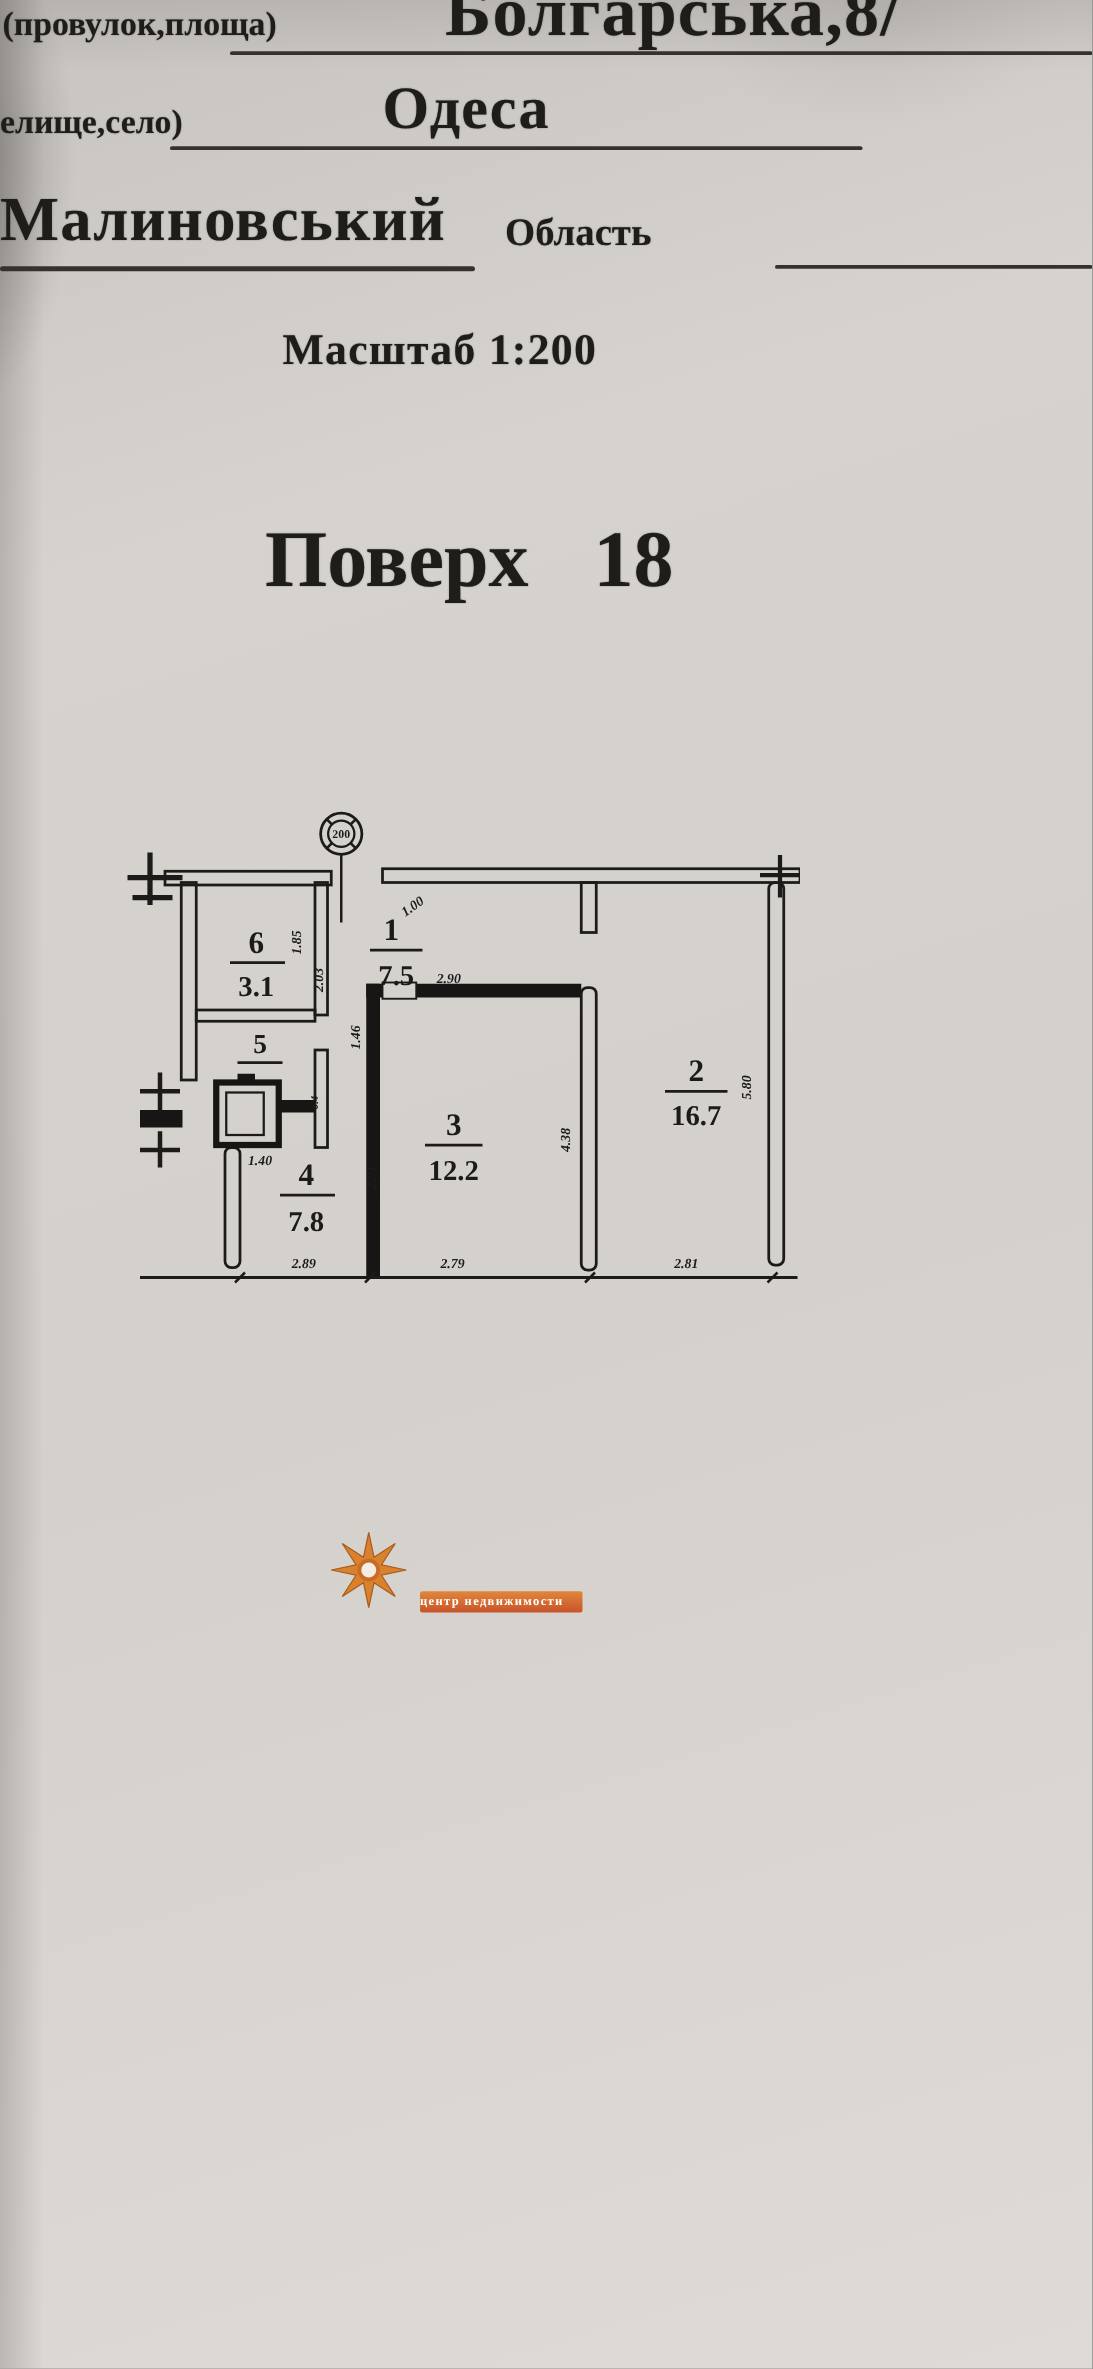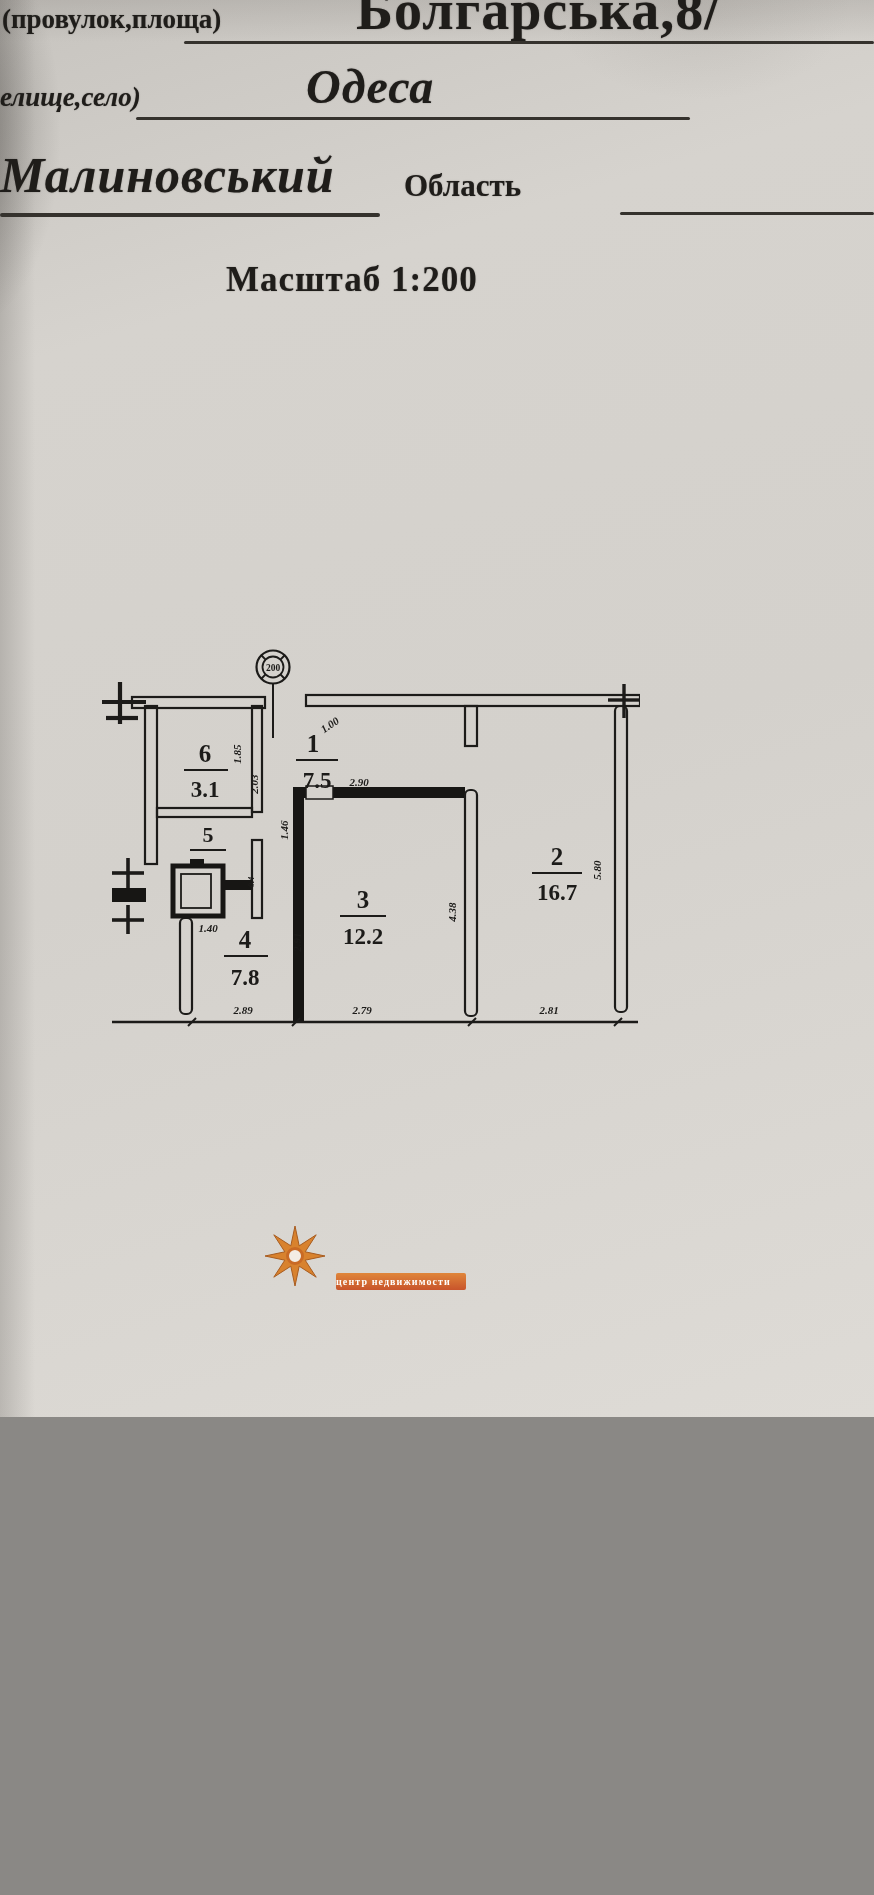--- a/index.html
+++ b/index.html
@@ -1,35 +1,35 @@
 <!DOCTYPE html>
 <html><head>
 <meta charset="utf-8">
 <style>
   html,body{margin:0;padding:0;background:#8a8885;}
   .page{
-    position:relative;width:874px;height:1417px;overflow:hidden;
+    position:relative;width:874px;height:1895px;overflow:hidden;
     background:linear-gradient(163deg,#c7c4bf 0%,#d6d3ce 22%,#d4d1cc 55%,#dedbd6 100%);
     font-family:"Liberation Serif",serif;color:#1f1d1a;
   }
   .page::before{
     content:"";position:absolute;inset:0;pointer-events:none;
     background:
       radial-gradient(130px 280px at -30px 130px, rgba(55,52,48,.38), transparent 70%),
       linear-gradient(90deg, rgba(70,66,62,.22), transparent 4%),
       linear-gradient(180deg, rgba(95,90,85,.16), transparent 3%),
       radial-gradient(200px 120px at 700px 10px, rgba(120,115,110,.14), transparent 75%);
   }
   .abs{position:absolute;}
   .doc{white-space:nowrap;line-height:1;text-shadow:0 0 1.2px rgba(45,42,38,.55);}
   .rule{position:absolute;height:3px;background:#35322d;border-radius:2px;}
   
   .lab{font-size:27px;font-weight:700;}
   .val-xl{font-size:56px;font-weight:700;letter-spacing:1px;}
-  .val-lg{font-size:48px;font-weight:700;letter-spacing:1px;font-style:italic;}
+  .val-lg{font-size:48px;font-weight:700;letter-spacing:1px;}
   .lab-md{font-size:31px;font-weight:600;}
   .scale{font-size:35px;font-weight:600;letter-spacing:1px;}
   .floor{font-size:64px;font-weight:700;display:inline-flex;gap:52px;}
   
   svg text{font-family:"Liberation Serif",serif;fill:#1c1b19;}
   .wall{fill:none;stroke:#1c1b19;stroke-width:2.2;}
   .wall-thin{fill:none;stroke:#1c1b19;stroke-width:1.8;}
   .wall-thick{fill:#171614;stroke:none;}
   .ln{stroke:#1c1b19;stroke-width:2.2;fill:none;}
   .cross{stroke:#1c1b19;stroke-width:4.2;fill:none;}
@@ -52,32 +52,36 @@
 </style>
 </head>
 <body>
 
 <div class="page">
 
   <div class="abs doc lab" style="left:2px;top:6px;">(провулок,площа)</div>
   <div class="abs doc val-xl" style="left:356px;top:-18px;">Болгарська,8/</div>
   <div class="rule" style="left:184px;top:41px;width:690px;"></div>
 
-  <div class="abs doc lab" style="left:0px;top:84px;font-style:italic;">елище,село)</div>
+  <div class="abs doc lab" style="left:0px;top:84px;">елище,село)</div>
   <div class="abs doc val-lg" style="left:306px;top:63px;">Одеса</div>
   <div class="rule" style="left:136px;top:117px;width:554px;"></div>
 
   <div class="abs doc val-lg" style="left:0px;top:150px;font-size:50px;">Малиновський</div>
   <div class="rule" style="left:0px;top:213px;width:380px;height:4px;"></div>
 
   <div class="abs doc lab-md" style="left:404px;top:170px;font-family:Liberation Serif, serif;">Область</div>
   <div class="rule" style="left:620px;top:212px;width:254px;"></div>
 
   <div class="abs doc scale" style="left:226px;top:262px;text-align:right;">Масштаб 1:200</div>
 
+  <div class="abs doc floor" style="left:212px;top:416px;">
+    <span>Поверх</span>
+    <span>18</span>
+  </div>
 
   <svg class="abs" style="left:60px;top:540px;" width="580" height="500" viewBox="0 0 580 500">
 
     <g>
       <circle cx="213" cy="127" r="16.5" class="wall"></circle>
       <circle cx="213" cy="127" r="10.5" class="wall-thin"></circle>
       <line x1="220.4" y1="134.4" x2="224.7" y2="138.7" class="tick"></line>
       <line x1="205.6" y1="134.4" x2="201.3" y2="138.7" class="tick"></line>
       <line x1="205.6" y1="119.6" x2="201.3" y2="115.3" class="tick"></line>
       <line x1="220.4" y1="119.6" x2="224.7" y2="115.3" class="tick"></line>

